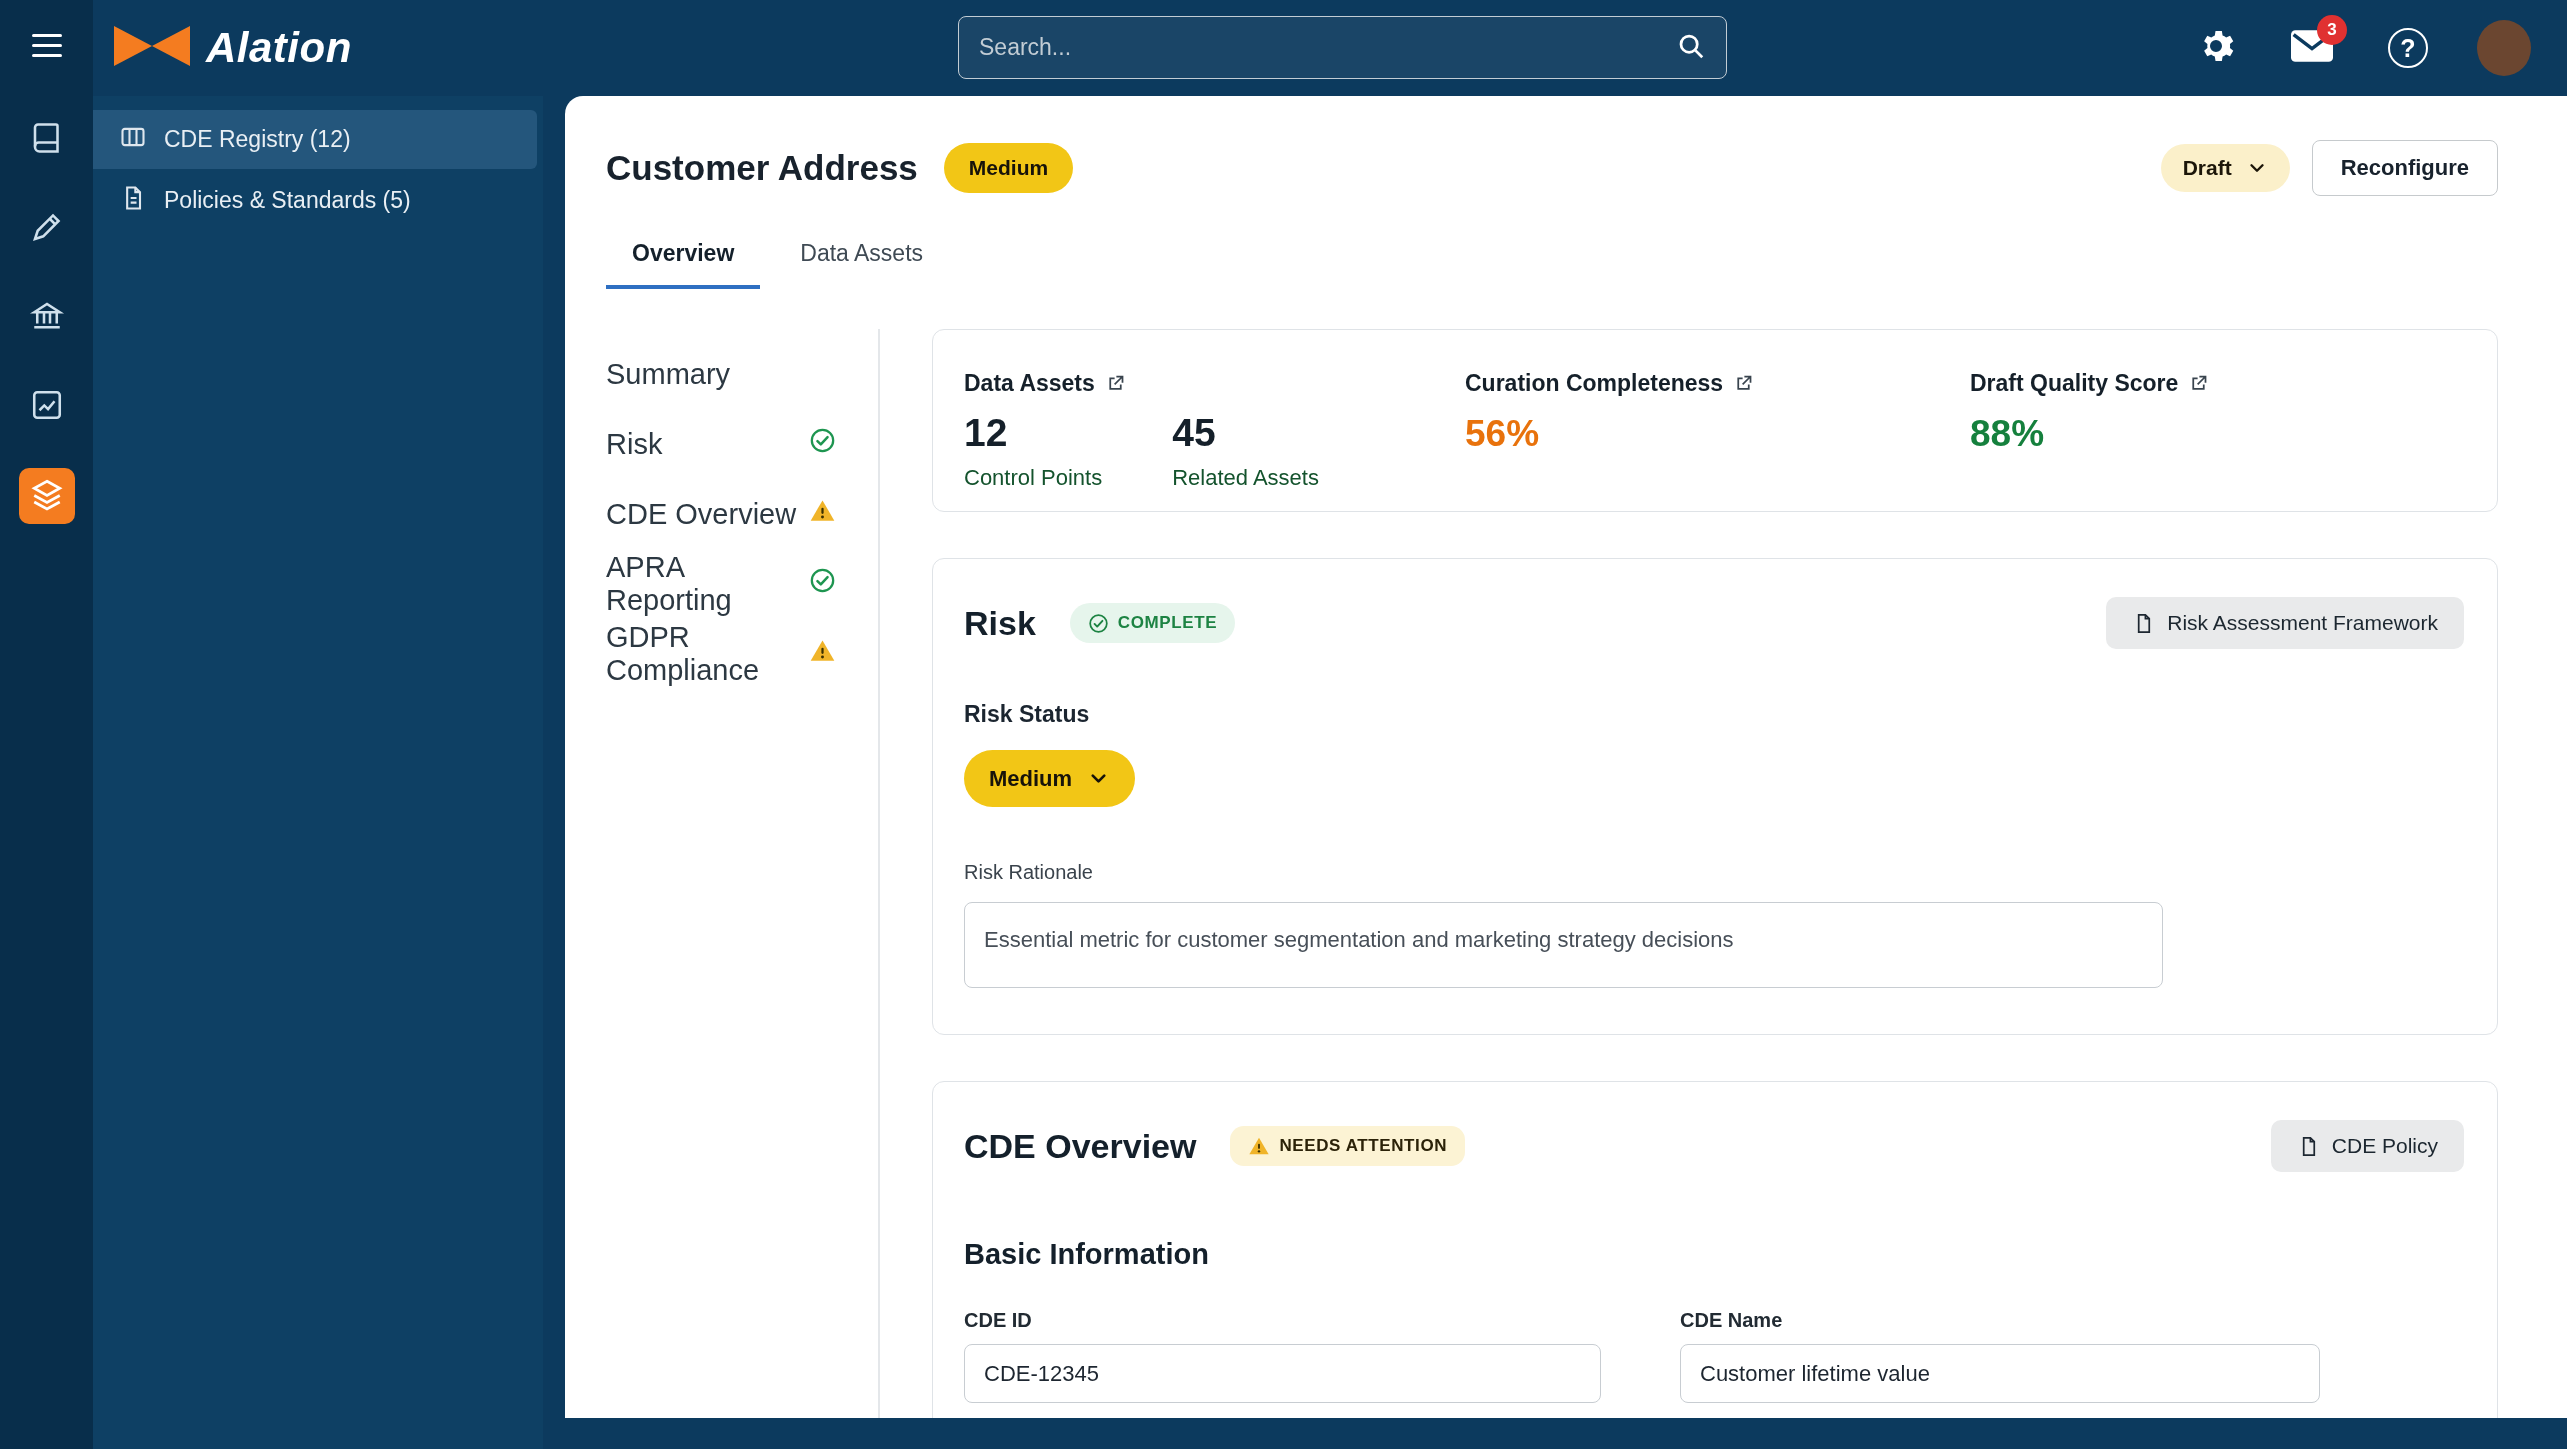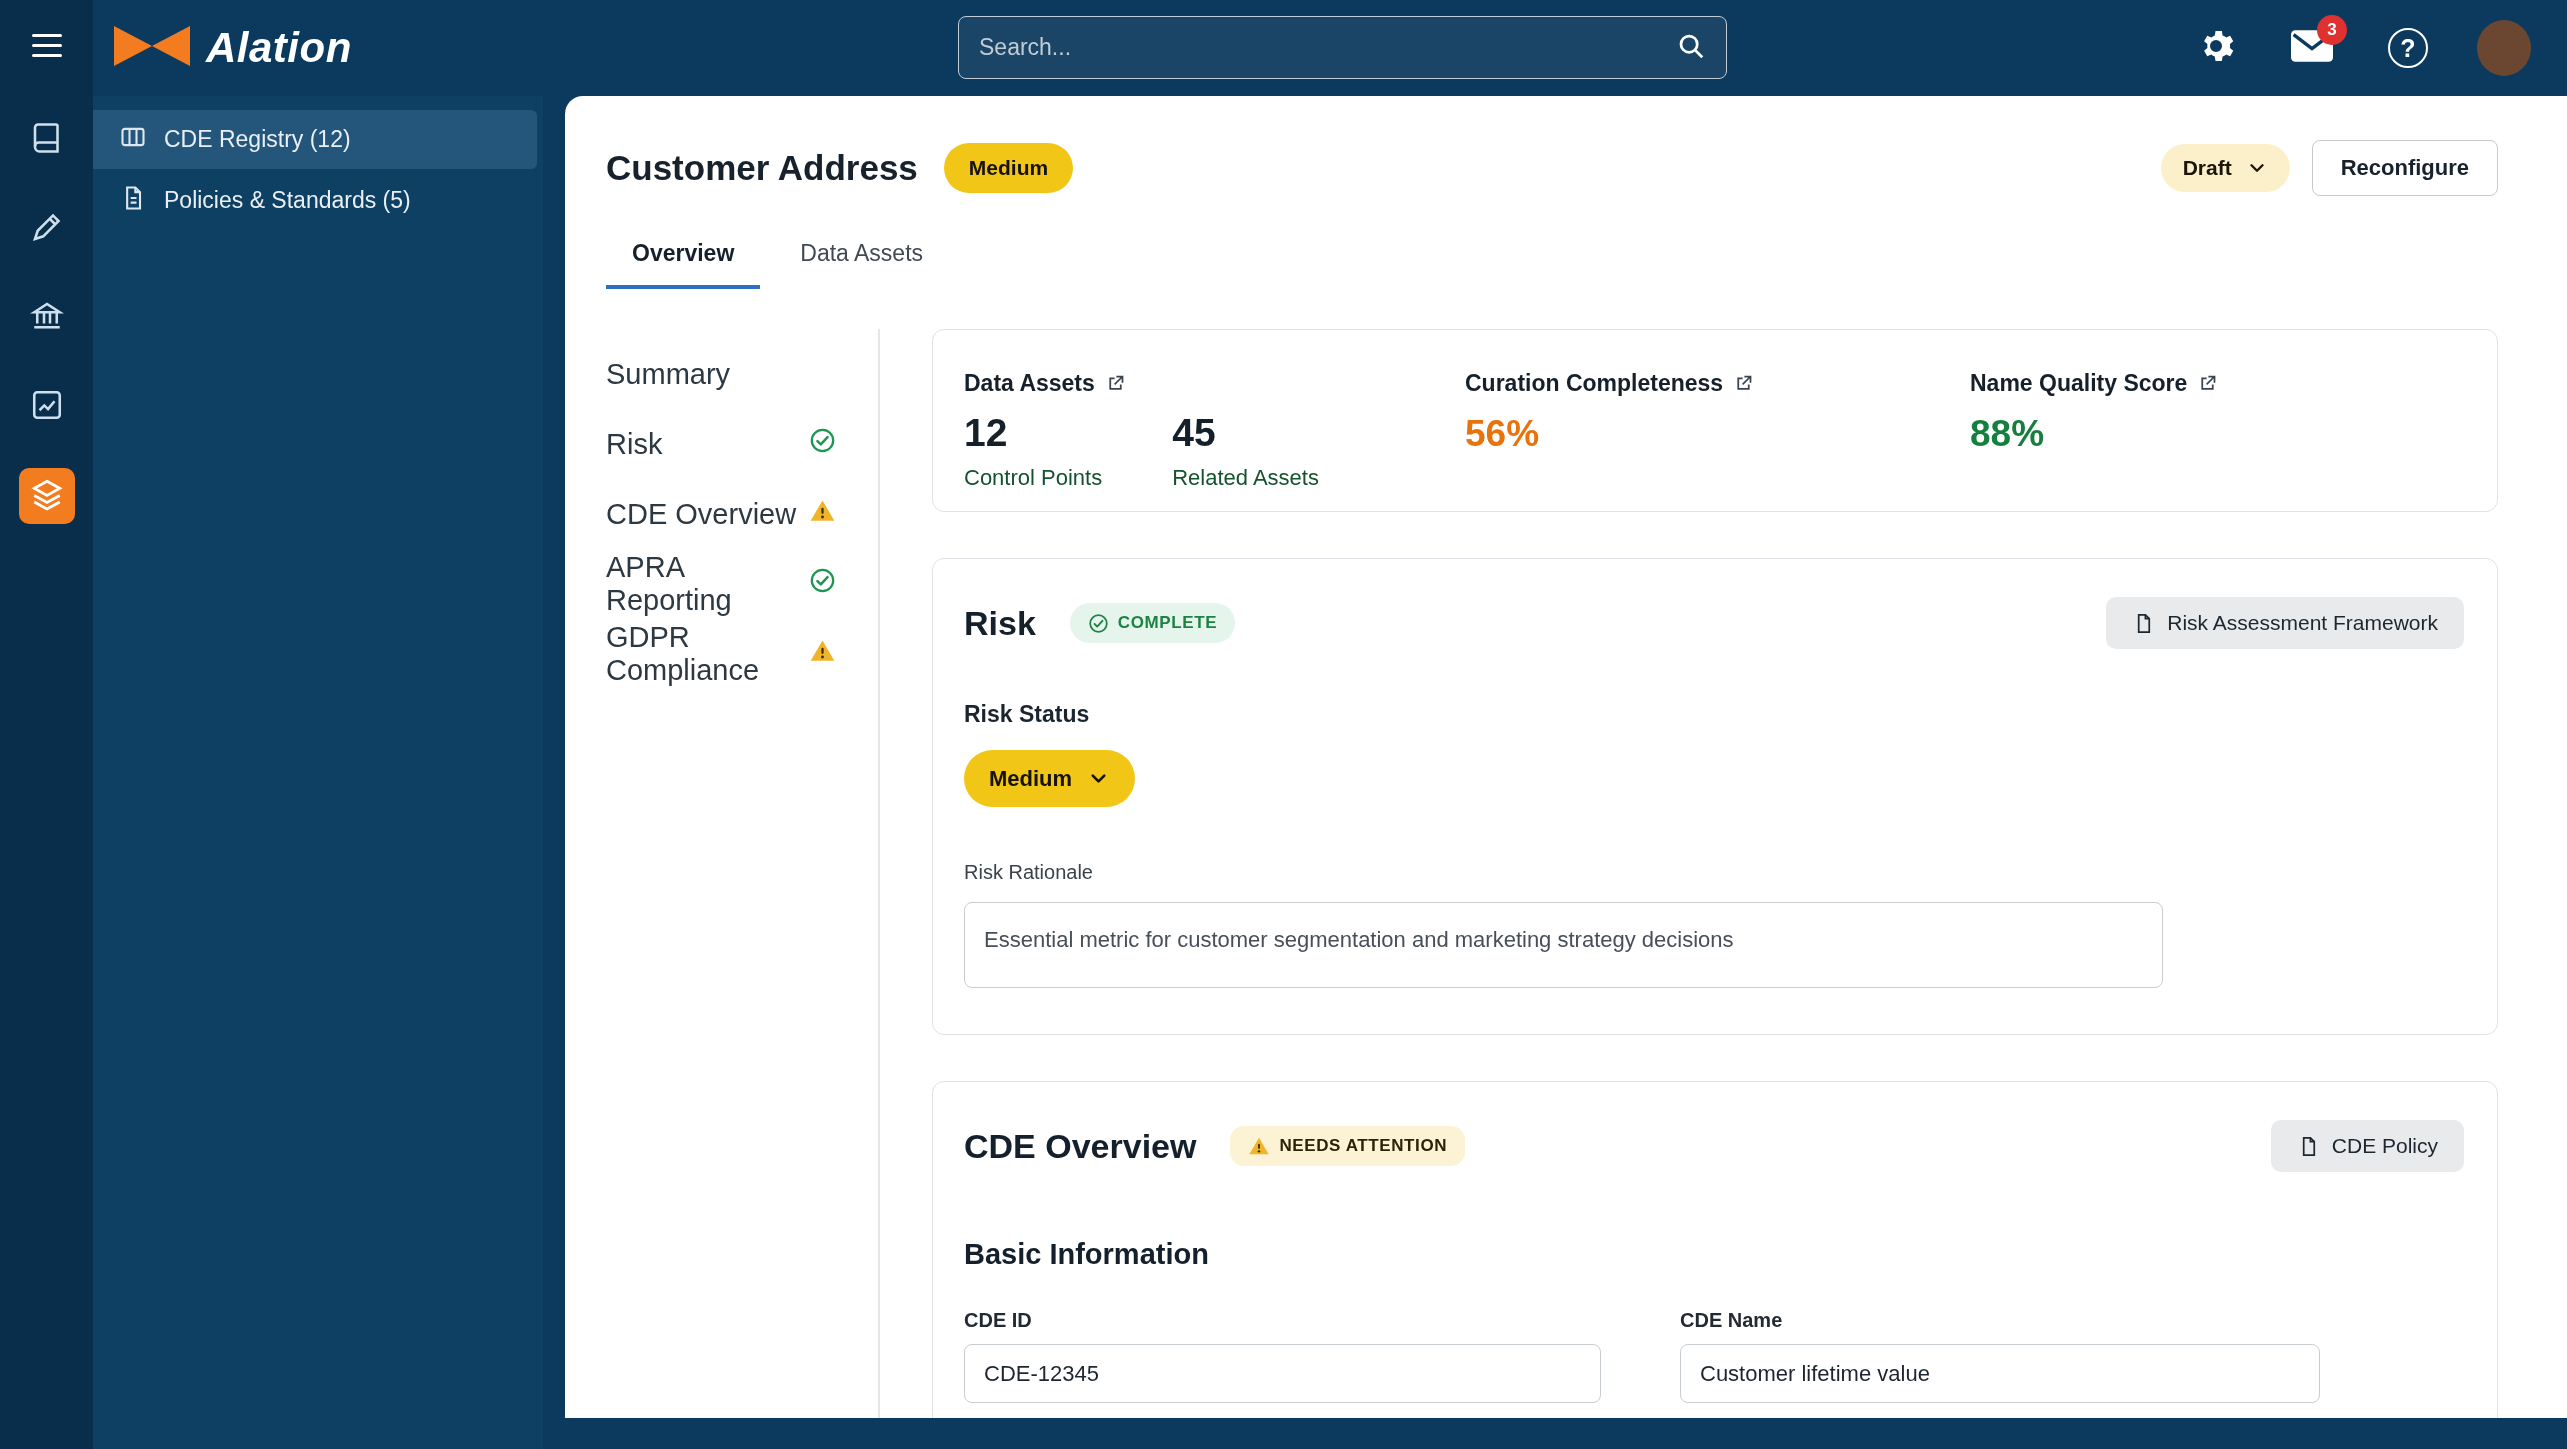--- a/index.html
+++ b/index.html
@@ -340,21 +340,21 @@
               <span>Curation Completeness</span>
               <svg width="21" height="21" viewBox="0 0 24 24">
                   <path d="M5 5h6v2H7v10h10v-4h2v6H5z" fill="#39444e"></path>
                   <path d="M13 3h8v8h-2V6.4l-7.3 7.3-1.4-1.4L17.6 5H13z" fill="#39444e"></path>
                 </svg>
             </div>
             <div class="metric orange">56%</div>
           </div>
           <div>
             <div class="stat-title">
-              <span>Name Quality Score</span>
+              <span>Draft Quality Score</span>
               <svg width="21" height="21" viewBox="0 0 24 24">
                   <path d="M5 5h6v2H7v10h10v-4h2v6H5z" fill="#39444e"></path>
                   <path d="M13 3h8v8h-2V6.4l-7.3 7.3-1.4-1.4L17.6 5H13z" fill="#39444e"></path>
                 </svg>
             </div>
             <div class="metric green">88%</div>
           </div>
         </div>
 
         <div class="panel panel-pad">

